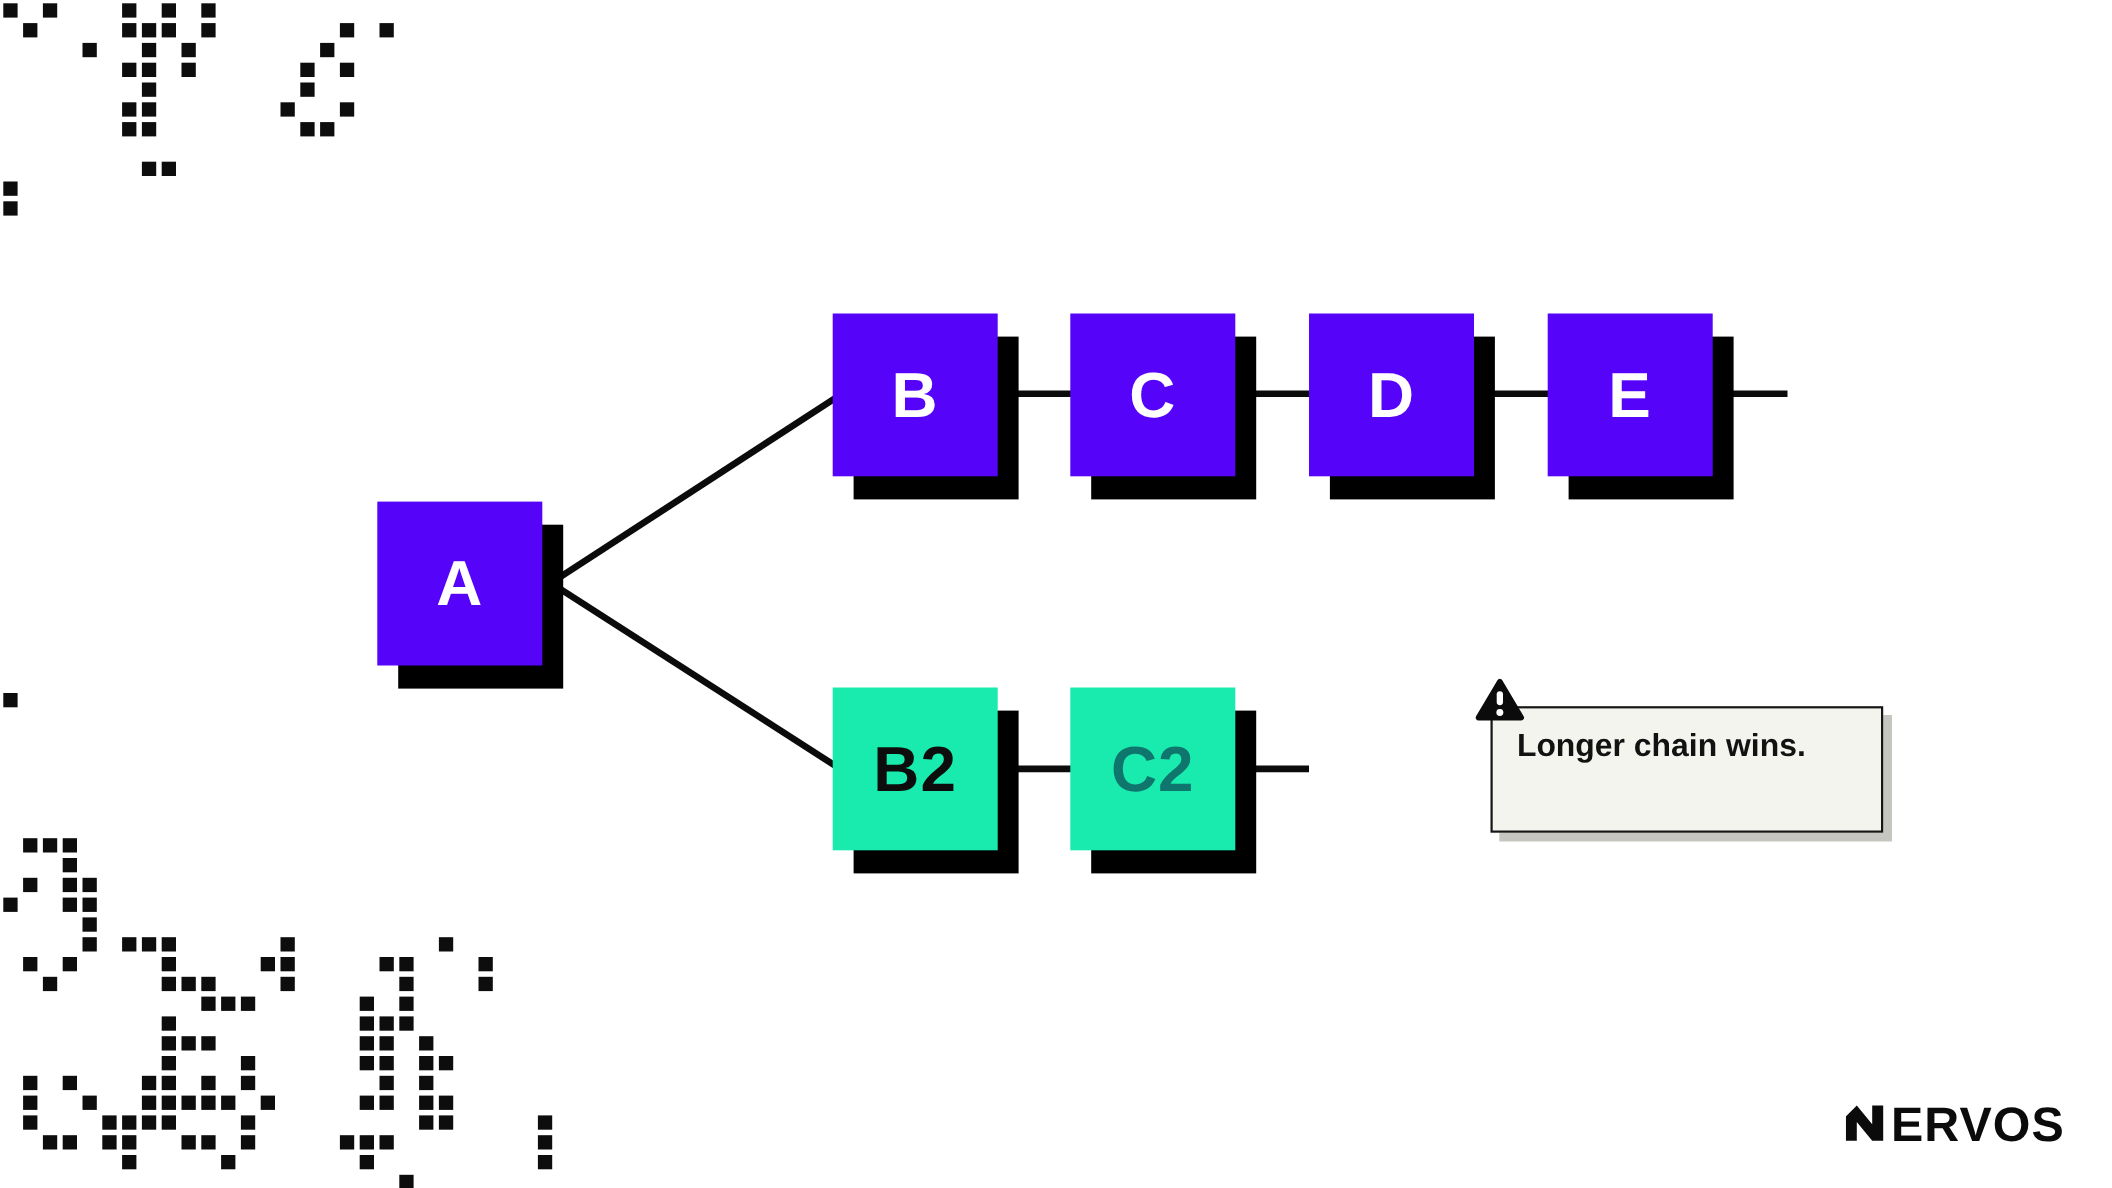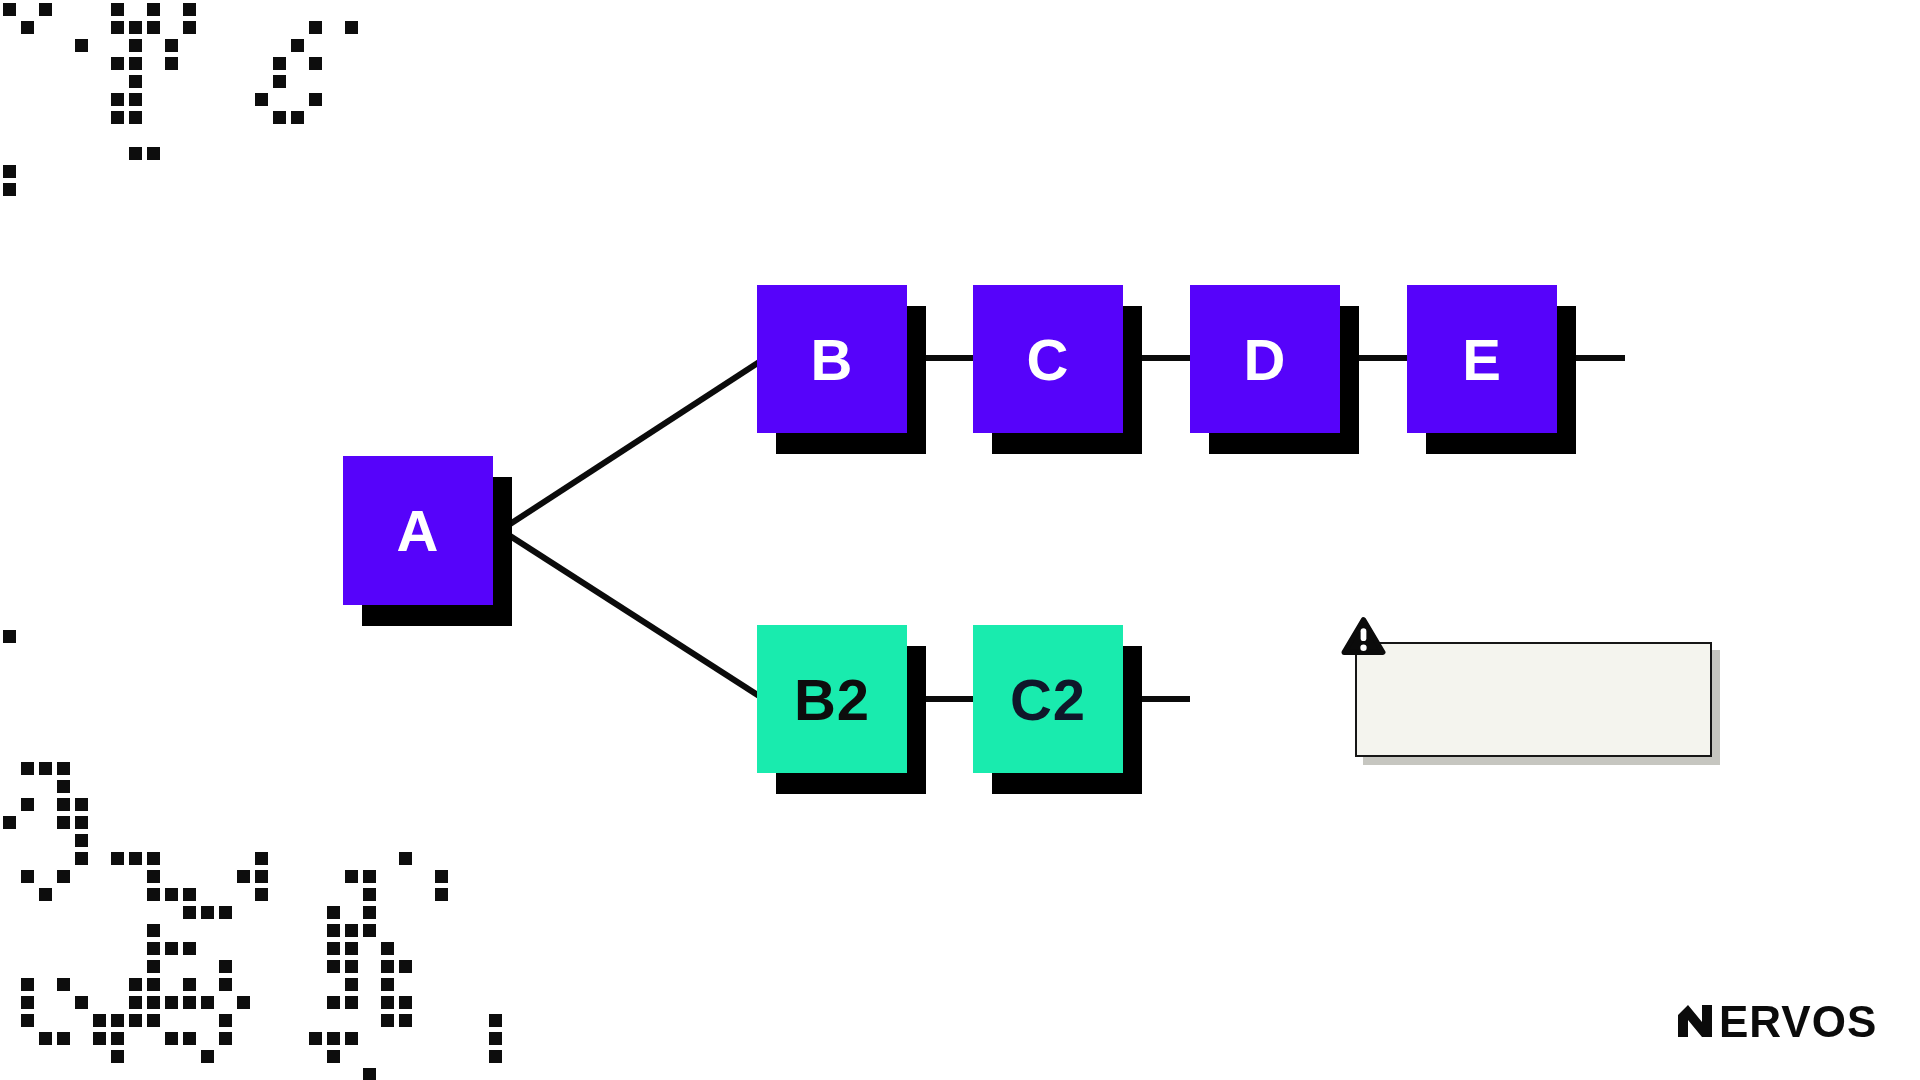--- a/index.html
+++ b/index.html
@@ -260,26 +260,27 @@
       </div>
       <div class="block-wrap" style="left: 757px; top: 625px; width: 150px; height: 148px;">
         <div class="block-shadow" style="background: rgb(0, 0, 0);"></div>
         <div class="block-face" style="background: rgb(25, 235, 174);">
           <span class="block-label" style="color: rgb(13, 13, 13);">B2</span>
         </div>
       </div>
       <div class="block-wrap" style="left: 973px; top: 625px; width: 150px; height: 148px;">
         <div class="block-shadow" style="background: rgb(0, 0, 0);"></div>
         <div class="block-face" style="background: rgb(25, 235, 174);">
-          <span class="block-label" style="color: #0f172a;">C2</span>
+          <span class="block-label" style="color: #0f766e;">C2</span>
         </div>
       </div>
     </div>
 
   <div id="note-box">
+    <div class="note-line">Longer chain wins.</div>
   </div>
 
   <svg id="warning-icon" viewBox="0 0 44 40" xmlns="http://www.w3.org/2000/svg">
     <path class="warn-tri" d="M22 4 L41 36 L3 36 Z" stroke-width="5" stroke-linejoin="round" fill="#0b0b0b" stroke="#0b0b0b"></path>
     <rect class="warn-glyph" x="19.2" y="12.5" width="5.6" height="12.5" rx="2.8" fill="#ffffff"></rect>
     <circle class="warn-glyph" cx="22" cy="31.5" r="3.1" fill="#ffffff"></circle>
   </svg>
 
   <svg id="nervos-logo" viewBox="0 0 210 40" xmlns="http://www.w3.org/2000/svg" aria-label="NERVOS">
     <path id="logo-n" d="M0 13 L10 3 L24 20 L24 3 L34 3 L34 35 L24 35 L10 18 L10 35 L0 35 Z" fill="#0b0b0b"></path>

